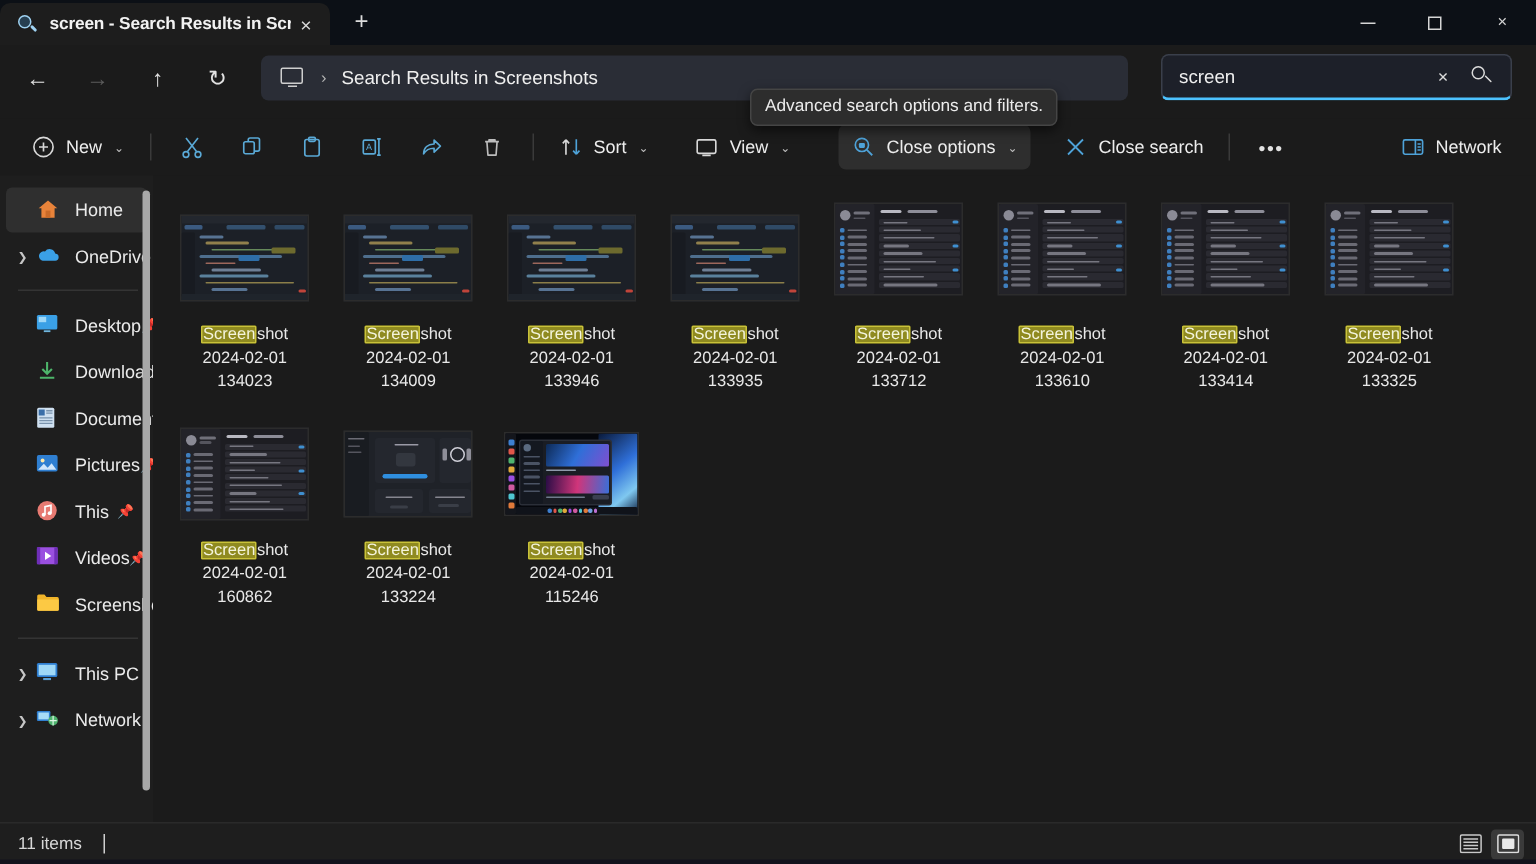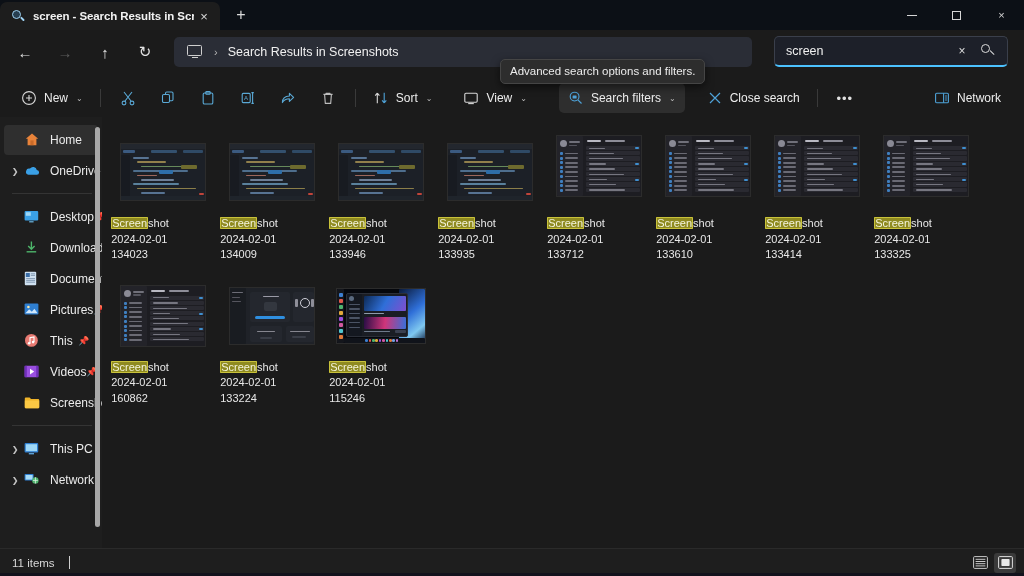--- a/index.html
+++ b/index.html
@@ -190,21 +190,21 @@
   .thumb-wrap {
     width: 96px; height: 74px;
     display: flex; align-items: center; justify-content: center;
     margin-bottom: 7px;
   }
   .thumb {
     background: #141820; border: 1px solid #2c2c2c;
     position: relative; overflow: hidden;
   }
   .fname {
-    text-align: left; font-size: 11px; line-height: 15.5px;
+    text-align: center; font-size: 11px; line-height: 15.5px;
     color: #e8e8e8; width: 104px; word-break: break-word;
   }
   .hl {
     background: #8f8a20; color: #f4f4dc;
     box-shadow: 0 0 0 1px #c9c23a inset;
     border-radius: 1px; padding: 0 1px;
   }
 
   
   .tb-chrome { position: absolute; left: 0; top: 0; right: 0; height: 5px; background: #23272e; }
@@ -349,21 +349,21 @@
       <span class="lbl">View</span>
       <span class="chev">⌄</span>
     </div>
 
     <div class="cmd active" style="margin-left:22px">
       <svg class="gi" viewBox="0 0 16 16">
         <circle cx="6.6" cy="6.6" r="4.4" fill="none" stroke="#4ea2d8" stroke-width="1.1"></circle>
         <path d="M9.9 9.9l3.6 3.6" stroke="#4ea2d8" stroke-width="1.2"></path>
         <rect x="4.6" y="5.4" width="4" height="3.2" rx="0.7" fill="#4ea2d8"></rect>
       </svg>
-      <span class="lbl">Search filters</span>
+      <span class="lbl">Close options</span>
       <span class="chev">⌄</span>
     </div>
     <div class="cmd" style="margin-left:12px">
       <svg class="gi" viewBox="0 0 16 16">
         <path d="M3 3l10 10M13 3L3 13" stroke="#4ea2d8" stroke-width="1.2"></path>
       </svg>
       <span class="lbl">Close search</span>
     </div>
     <div class="sep"></div>
     <div class="cmd icononly" style="font-size:13px;letter-spacing:1px;color:#e0e0e0">•••</div>

